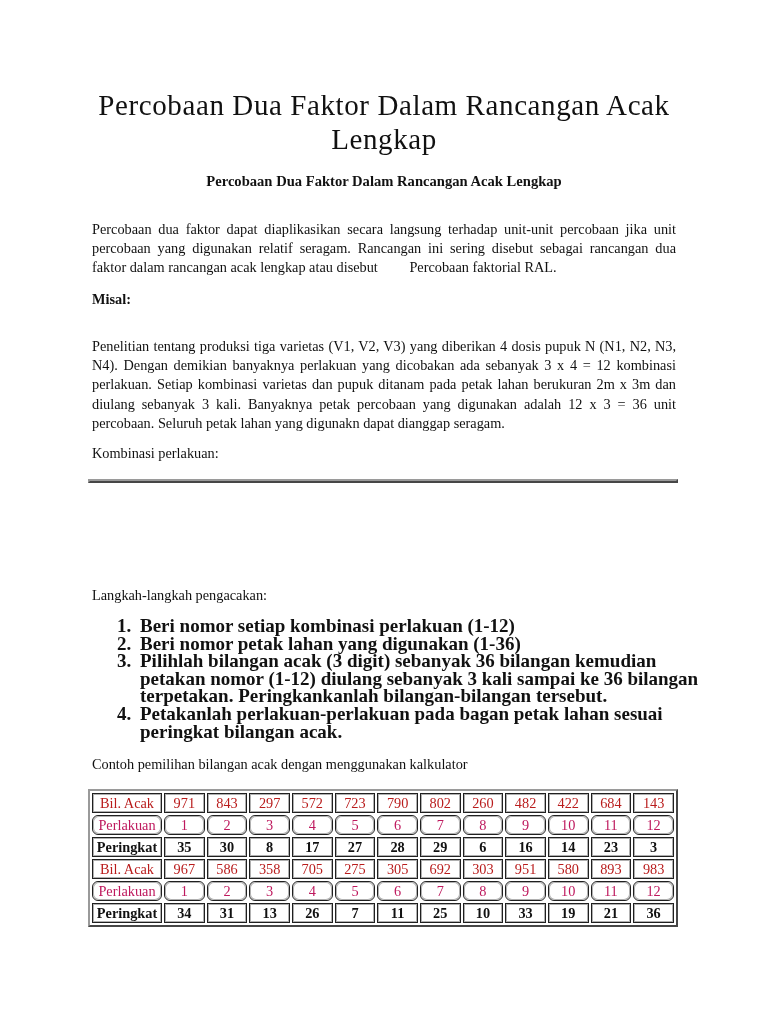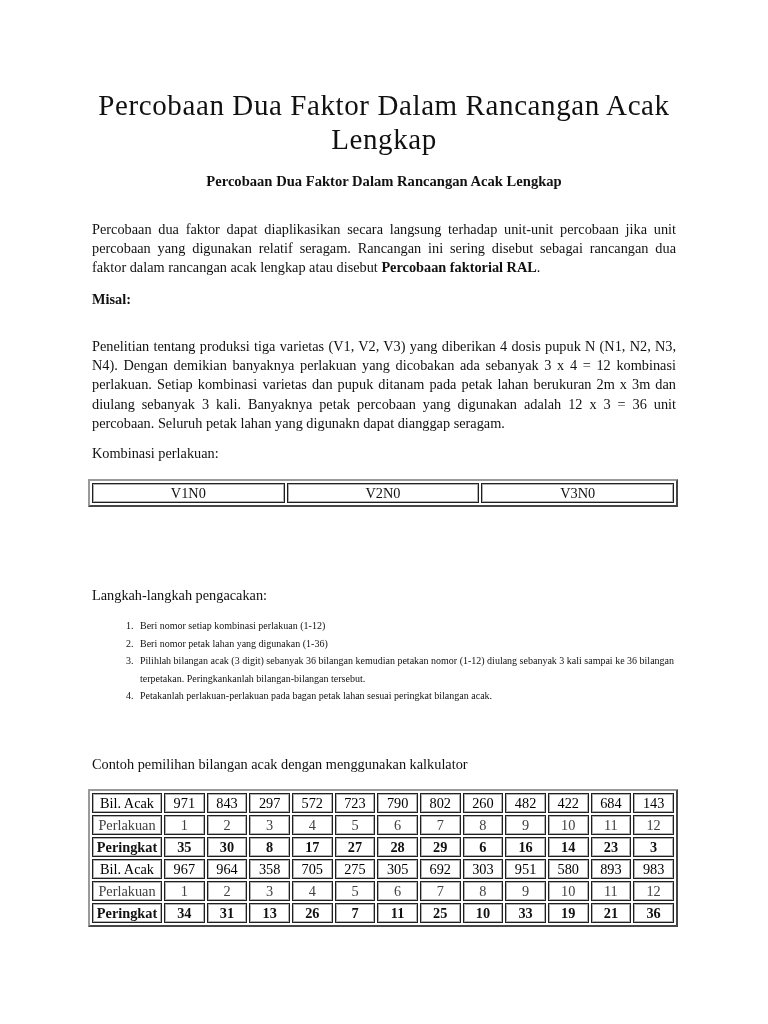--- a/index.html
+++ b/index.html
@@ -31,31 +31,31 @@
     }
     table.grid td {
       border: 1px solid #202020; box-shadow: inset 0 0 0 1px #b0b0b0;
       text-align: center; font-size: 14.3px; padding: 0; height: 18px; line-height: 18px;
     }
     .combo-table { left: -4px; top: 479px; width: 590px; }
     .combo-table td { width: 192px; }
     .langkah { top: 586px; }
     ol.steps {
       position: absolute; left: 0; top: 617px; width: 584px; margin: 0; padding-left: 44px;
-      font-size: 10px; line-height: 17.6px;
+      font-size: 19px; line-height: 17.6px; font-weight: bold;
     }
     ol.steps li { padding-left: 4px; }
     .contoh { top: 755px; }
     .rand-table { left: -4px; top: 789px; width: 590px; }
     .rand-table td { height: 19px; line-height: 19px; font-size: 14.5px; }
     .rand-table td.head { width: 64px; padding: 0 2px; }
-    .red { color: #000000; }
-    .blue { color: #404040; }
+    .red { color: #b91c1c; }
+    .blue { color: #be185d; border-radius: 6px; }
     .black { color: #111111; font-weight: bold; }
-    b.kw { font-weight: bold; }
+    b.kw { font-weight: normal; margin-left: 28px; }
   </style>
 </head>
 <body>
 
 <div class="page">
   <h1 class="title">Percobaan Dua Faktor Dalam Rancangan Acak Lengkap</h1>
 
   <div class="subtitle">
     <div>Percobaan Dua Faktor Dalam Rancangan Acak Lengkap</div>
   </div>
@@ -63,25 +63,20 @@
   <p class="para p1"><span>Percobaan dua faktor dapat diaplikasikan secara langsung terhadap unit-unit percobaan jika unit percobaan yang digunakan relatif seragam. Rancangan ini sering disebut  sebagai rancangan dua faktor dalam rancangan acak lengkap atau disebut </span><b class="kw">Percobaan faktorial RAL</b><span>.</span></p>
 
   <p class="para misal">Misal:</p>
 
   <p class="para p2">Penelitian tentang produksi tiga varietas (V1, V2, V3) yang diberikan 4 dosis pupuk N (N1, N2, N3, N4). Dengan demikian banyaknya perlakuan yang dicobakan ada sebanyak 3 x 4 = 12 kombinasi perlakuan. Setiap kombinasi varietas dan pupuk ditanam pada petak lahan berukuran 2m x 3m dan diulang sebanyak 3 kali. Banyaknya petak percobaan yang digunakan adalah 12 x 3 = 36 unit percobaan. Seluruh petak lahan yang digunakn dapat dianggap seragam.</p>
 
   <p class="para komb">Kombinasi perlakuan:</p>
 
   <table class="grid combo-table">
     <tbody id="combo-body">
-        <tr>
-          <td>V1N0</td>
-          <td>V2N0</td>
-          <td>V3N0</td>
-        </tr>
       </tbody>
   </table>
 
   <p class="para langkah">Langkah-langkah pengacakan:</p>
 
   <ol class="steps" id="steps-list">
       <li>Beri nomor setiap kombinasi perlakuan (1-12)</li>
       <li>Beri nomor petak lahan yang digunakan (1-36)</li>
       <li>Pilihlah bilangan acak (3 digit) sebanyak 36 bilangan kemudian petakan nomor (1-12) diulang sebanyak 3 kali sampai ke 36 bilangan terpetakan. Peringkankanlah bilangan-bilangan tersebut.</li>
       <li>Petakanlah perlakuan-perlakuan pada bagan petak lahan sesuai peringkat bilangan acak.</li>
@@ -132,21 +127,21 @@
           <td class="black">29</td>
           <td class="black">6</td>
           <td class="black">16</td>
           <td class="black">14</td>
           <td class="black">23</td>
           <td class="black">3</td>
         </tr>
         <tr>
           <td class="head red">Bil. Acak</td>
           <td class="red">967</td>
-          <td class="red">964</td>
+          <td class="red">586</td>
           <td class="red">358</td>
           <td class="red">705</td>
           <td class="red">275</td>
           <td class="red">305</td>
           <td class="red">692</td>
           <td class="red">303</td>
           <td class="red">951</td>
           <td class="red">580</td>
           <td class="red">893</td>
           <td class="red">983</td>

